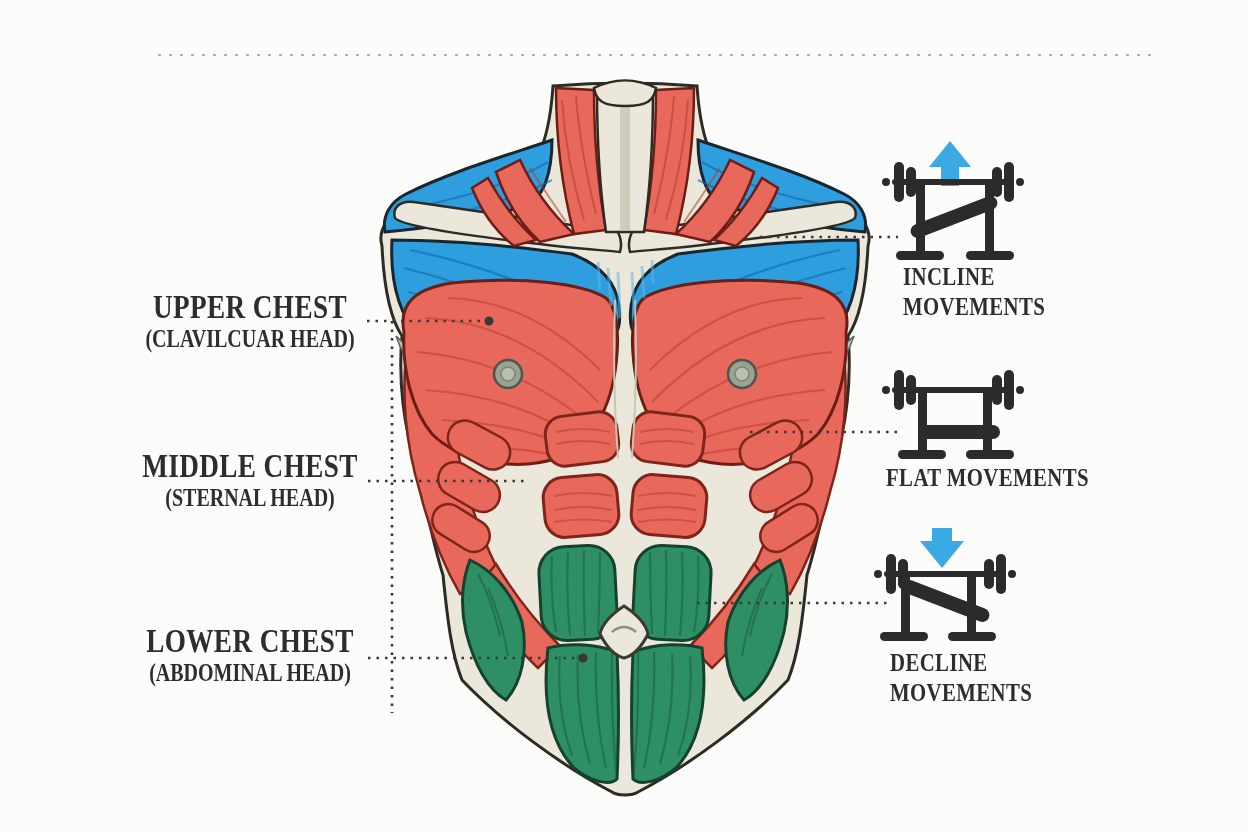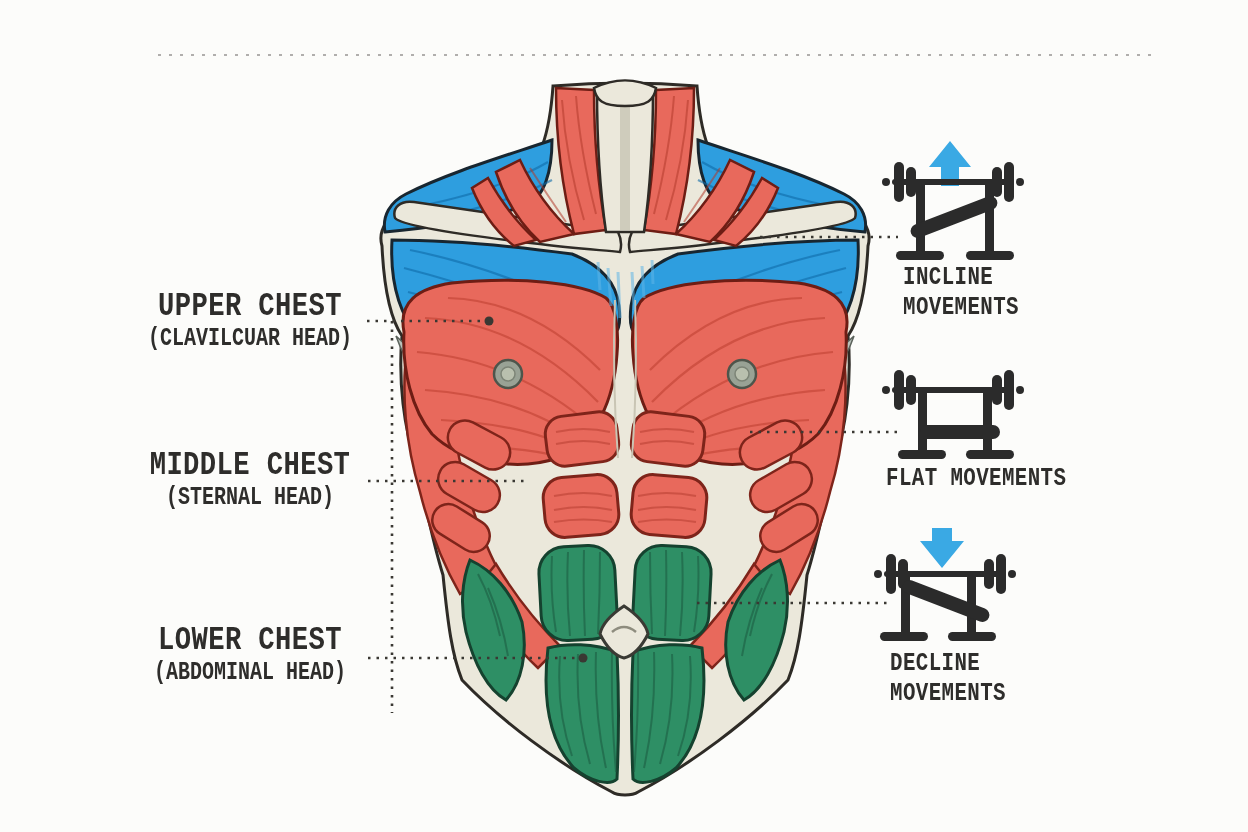--- a/index.html
+++ b/index.html
@@ -1,18 +1,18 @@
 <!DOCTYPE html>
 <html><head>
 <meta charset="utf-8">
 <style>
   html,body{margin:0;padding:0;background:#e8e8e8;}
   .canvas{
     position:relative;width:1248px;height:832px;background:#fcfcfa;
-    font-family:Liberation Mono, monospace;overflow:hidden;
+    font-family:Liberation Serif, serif;overflow:hidden;
   }
   .fig-svg{position:absolute;left:0;top:0;}
   .mlabel{position:absolute;text-align:center;color:#2e2d2b;transform:scaleX(.8);}
   .mlabel .t{font-size:34px;font-weight:700;line-height:37px;letter-spacing:.5px;white-space:nowrap;}
   .mlabel .s{font-size:25px;font-weight:700;line-height:28px;white-space:nowrap;}
   .rlabel{
     position:absolute;color:#2e2d2b;font-weight:700;font-size:26px;line-height:30px;
     transform:scaleX(.8);transform-origin:left top;letter-spacing:.5px;white-space:nowrap;
   }
 </style>

